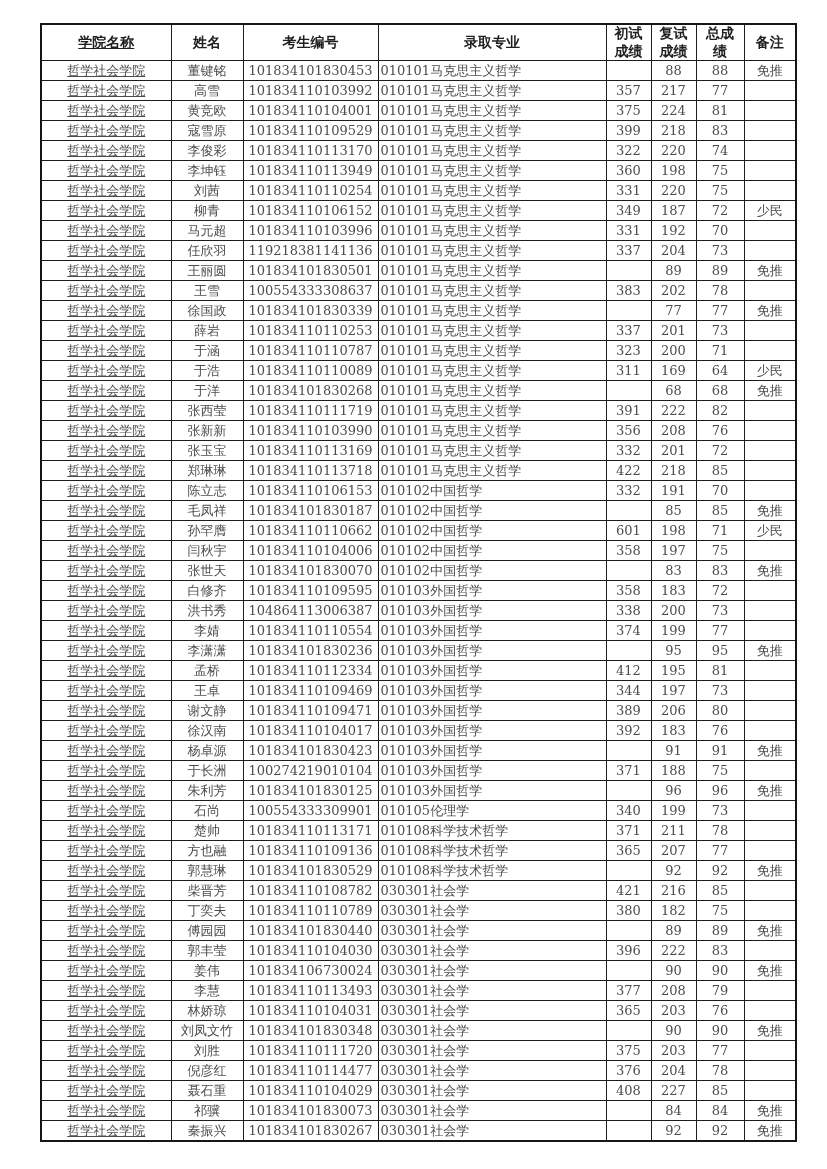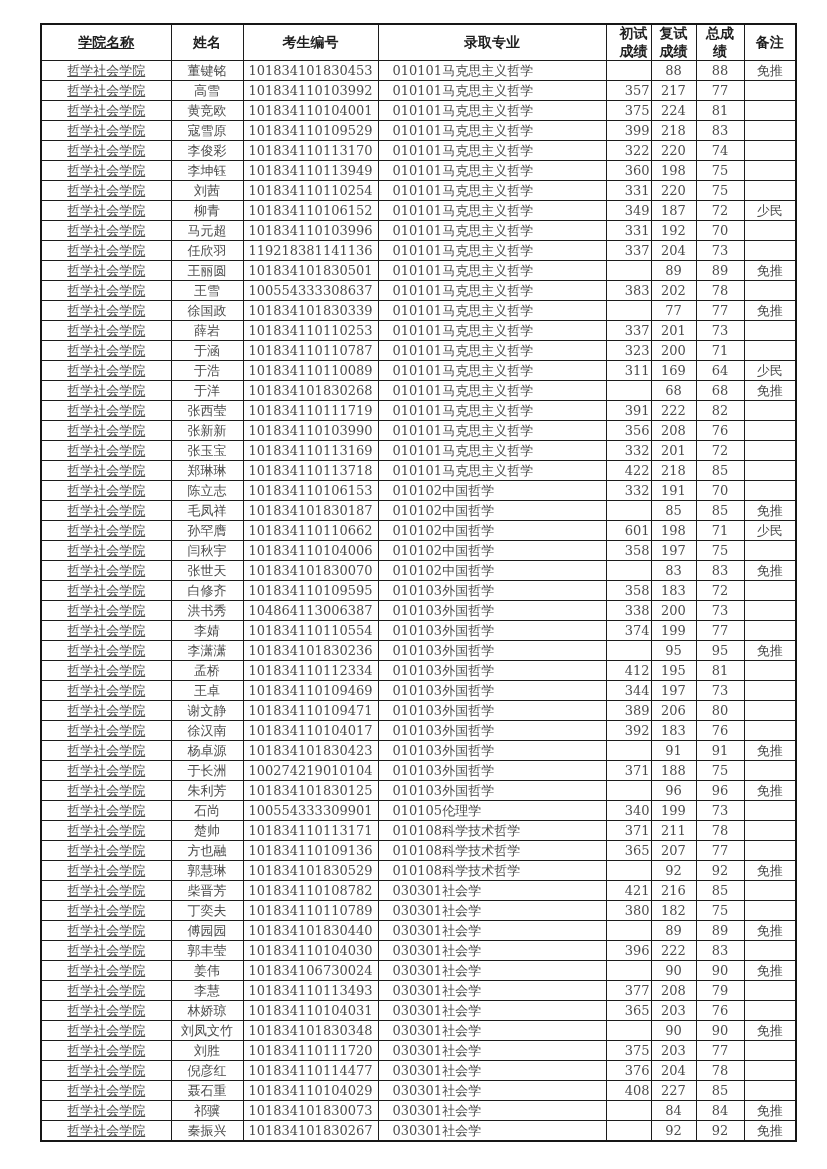--- a/index.html
+++ b/index.html
@@ -21,25 +21,25 @@
     word-break:break-all;
   }
   tbody td{
     height:19px;font-size:13px;color:#4d4d4d;text-align:center;
     vertical-align:middle;padding:0 1px;line-height:19px;white-space:nowrap;
   }
   .col-college{width:130px;text-decoration:underline;}
   .col-name{width:72px;margin-top:40px;}
   .col-candidate_id{width:135px;text-align:center;}
   .col-major{width:228px;}
-  .col-initial_score{width:45px;text-align:right;}
+  .col-initial_score{width:45px;}
   .col-retest_score{width:45px;}
   .col-total_score{width:48px;}
   .col-remark{width:52px;}
-  tbody td.col-major{text-align:left;padding-left:14px;}
+  tbody td.col-major{text-align:left;padding-left:2px;}
 </style>
 </head>
 <body>
 
 <div class="sheet">
   <table>
     <thead>
       <tr>
           <th class="col-college">学院名称</th>
           <th class="col-name">姓名</th>

